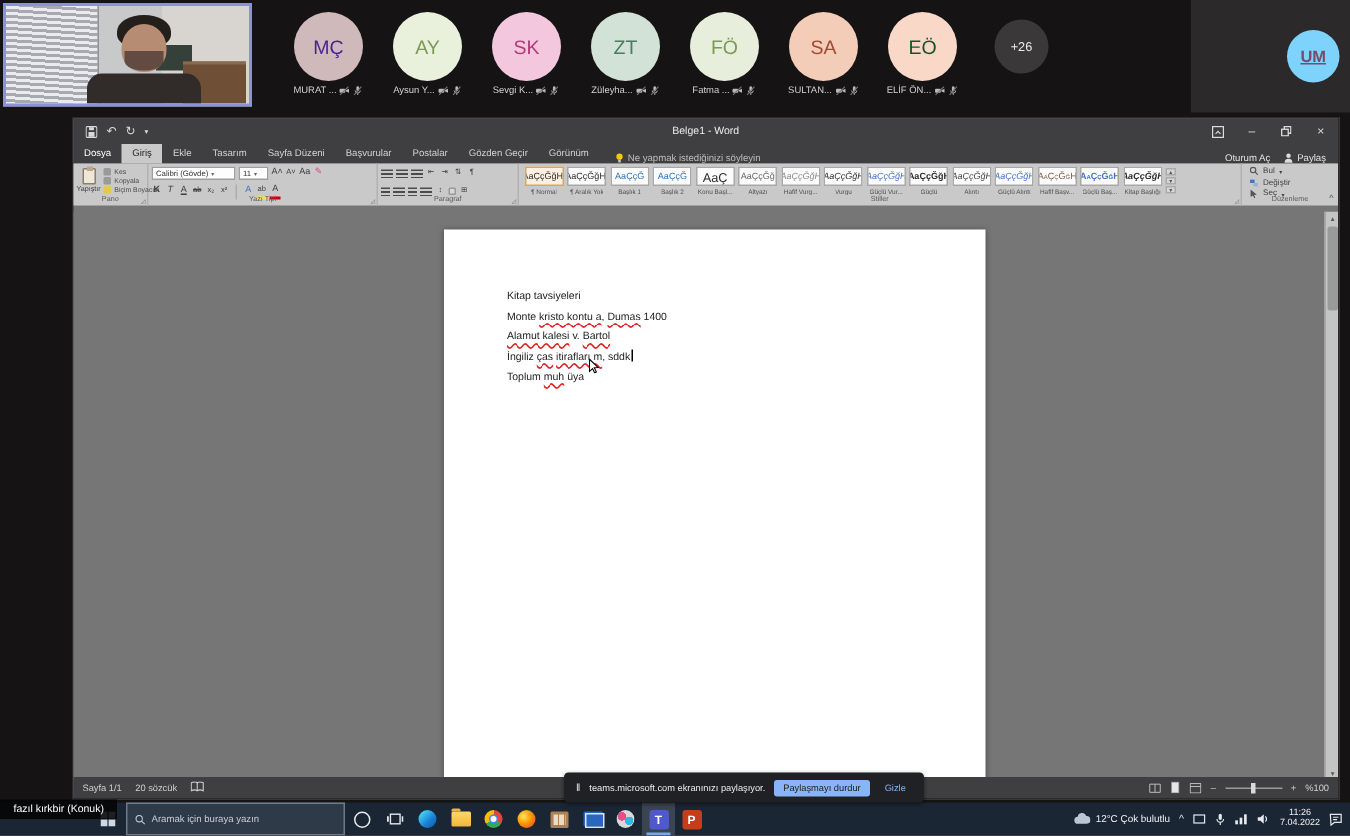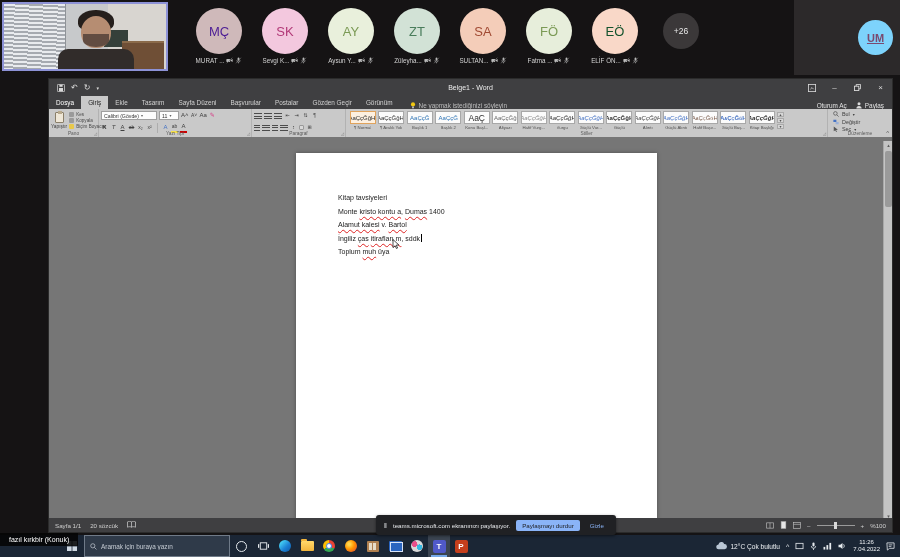--- a/index.html
+++ b/index.html
@@ -182,40 +182,40 @@
           </svg>
         <svg width="7" height="7" viewBox="0 0 10 10">
             <rect x="3.7" y="0.8" width="2.6" height="4.8" rx="1.3" fill="#b9b9b9"></rect>
             <path d="M2.6 4.8a2.4 2.4 0 0 0 4.8 0" stroke="#b9b9b9" fill="none" stroke-width="0.9"></path>
             <line x1="5" y1="7.4" x2="5" y2="9" stroke="#b9b9b9" stroke-width="0.9"></line>
             <line x1="1.5" y1="9" x2="8.5" y2="1" stroke="#7a7a7a" stroke-width="1"></line>
           </svg>
       </div>
     </div>
     <div class="pt">
-      <div class="pt-circle pc2" style="background: rgb(243, 200, 222); color: rgb(178, 58, 120);">SK</div>
+      <div class="pt-circle pc1" style="background: rgb(233, 240, 220); color: rgb(123, 154, 85);">AY</div>
       <div class="pt-meta">
-          <span>Sevgi K...</span>
+          <span>Aysun Y...</span>
         <svg width="7" height="7" viewBox="0 0 10 10">
             <rect x="0.5" y="3" width="5.5" height="4" rx="1" fill="#b9b9b9"></rect>
             <path d="M6.5 4.5 9.5 3v4L6.5 5.5z" fill="#b9b9b9"></path>
             <line x1="1" y1="9" x2="9" y2="1" stroke="#7a7a7a" stroke-width="1"></line>
           </svg>
         <svg width="7" height="7" viewBox="0 0 10 10">
             <rect x="3.7" y="0.8" width="2.6" height="4.8" rx="1.3" fill="#b9b9b9"></rect>
             <path d="M2.6 4.8a2.4 2.4 0 0 0 4.8 0" stroke="#b9b9b9" fill="none" stroke-width="0.9"></path>
             <line x1="5" y1="7.4" x2="5" y2="9" stroke="#b9b9b9" stroke-width="0.9"></line>
             <line x1="1.5" y1="9" x2="8.5" y2="1" stroke="#7a7a7a" stroke-width="1"></line>
           </svg>
       </div>
     </div>
     <div class="pt">
-      <div class="pt-circle pc1" style="background: rgb(233, 240, 220); color: rgb(123, 154, 85);">AY</div>
+      <div class="pt-circle pc2" style="background: rgb(243, 200, 222); color: rgb(178, 58, 120);">SK</div>
       <div class="pt-meta">
-          <span>Aysun Y...</span>
+          <span>Sevgi K...</span>
         <svg width="7" height="7" viewBox="0 0 10 10">
             <rect x="0.5" y="3" width="5.5" height="4" rx="1" fill="#b9b9b9"></rect>
             <path d="M6.5 4.5 9.5 3v4L6.5 5.5z" fill="#b9b9b9"></path>
             <line x1="1" y1="9" x2="9" y2="1" stroke="#7a7a7a" stroke-width="1"></line>
           </svg>
         <svg width="7" height="7" viewBox="0 0 10 10">
             <rect x="3.7" y="0.8" width="2.6" height="4.8" rx="1.3" fill="#b9b9b9"></rect>
             <path d="M2.6 4.8a2.4 2.4 0 0 0 4.8 0" stroke="#b9b9b9" fill="none" stroke-width="0.9"></path>
             <line x1="5" y1="7.4" x2="5" y2="9" stroke="#b9b9b9" stroke-width="0.9"></line>
             <line x1="1.5" y1="9" x2="8.5" y2="1" stroke="#7a7a7a" stroke-width="1"></line>
@@ -233,40 +233,40 @@
           </svg>
         <svg width="7" height="7" viewBox="0 0 10 10">
             <rect x="3.7" y="0.8" width="2.6" height="4.8" rx="1.3" fill="#b9b9b9"></rect>
             <path d="M2.6 4.8a2.4 2.4 0 0 0 4.8 0" stroke="#b9b9b9" fill="none" stroke-width="0.9"></path>
             <line x1="5" y1="7.4" x2="5" y2="9" stroke="#b9b9b9" stroke-width="0.9"></line>
             <line x1="1.5" y1="9" x2="8.5" y2="1" stroke="#7a7a7a" stroke-width="1"></line>
           </svg>
       </div>
     </div>
     <div class="pt">
-      <div class="pt-circle pc4" style="background: rgb(244, 205, 185); color: rgb(161, 74, 51);">SA</div>
+      <div class="pt-circle pc5" style="background: rgb(231, 238, 219); color: rgb(123, 154, 85);">FÖ</div>
       <div class="pt-meta">
-          <span>SULTAN...</span>
+          <span>Fatma ...</span>
         <svg width="7" height="7" viewBox="0 0 10 10">
             <rect x="0.5" y="3" width="5.5" height="4" rx="1" fill="#b9b9b9"></rect>
             <path d="M6.5 4.5 9.5 3v4L6.5 5.5z" fill="#b9b9b9"></path>
             <line x1="1" y1="9" x2="9" y2="1" stroke="#7a7a7a" stroke-width="1"></line>
           </svg>
         <svg width="7" height="7" viewBox="0 0 10 10">
             <rect x="3.7" y="0.8" width="2.6" height="4.8" rx="1.3" fill="#b9b9b9"></rect>
             <path d="M2.6 4.8a2.4 2.4 0 0 0 4.8 0" stroke="#b9b9b9" fill="none" stroke-width="0.9"></path>
             <line x1="5" y1="7.4" x2="5" y2="9" stroke="#b9b9b9" stroke-width="0.9"></line>
             <line x1="1.5" y1="9" x2="8.5" y2="1" stroke="#7a7a7a" stroke-width="1"></line>
           </svg>
       </div>
     </div>
     <div class="pt">
-      <div class="pt-circle pc5" style="background: rgb(231, 238, 219); color: rgb(123, 154, 85);">FÖ</div>
+      <div class="pt-circle pc4" style="background: rgb(244, 205, 185); color: rgb(161, 74, 51);">SA</div>
       <div class="pt-meta">
-          <span>Fatma ...</span>
+          <span>SULTAN...</span>
         <svg width="7" height="7" viewBox="0 0 10 10">
             <rect x="0.5" y="3" width="5.5" height="4" rx="1" fill="#b9b9b9"></rect>
             <path d="M6.5 4.5 9.5 3v4L6.5 5.5z" fill="#b9b9b9"></path>
             <line x1="1" y1="9" x2="9" y2="1" stroke="#7a7a7a" stroke-width="1"></line>
           </svg>
         <svg width="7" height="7" viewBox="0 0 10 10">
             <rect x="3.7" y="0.8" width="2.6" height="4.8" rx="1.3" fill="#b9b9b9"></rect>
             <path d="M2.6 4.8a2.4 2.4 0 0 0 4.8 0" stroke="#b9b9b9" fill="none" stroke-width="0.9"></path>
             <line x1="5" y1="7.4" x2="5" y2="9" stroke="#b9b9b9" stroke-width="0.9"></line>
             <line x1="1.5" y1="9" x2="8.5" y2="1" stroke="#7a7a7a" stroke-width="1"></line>

